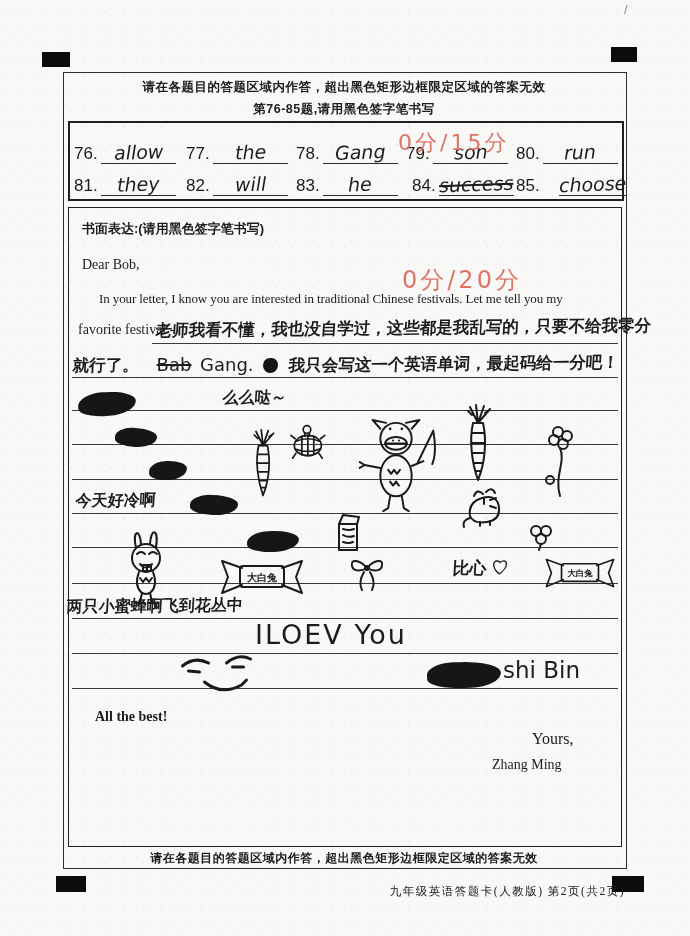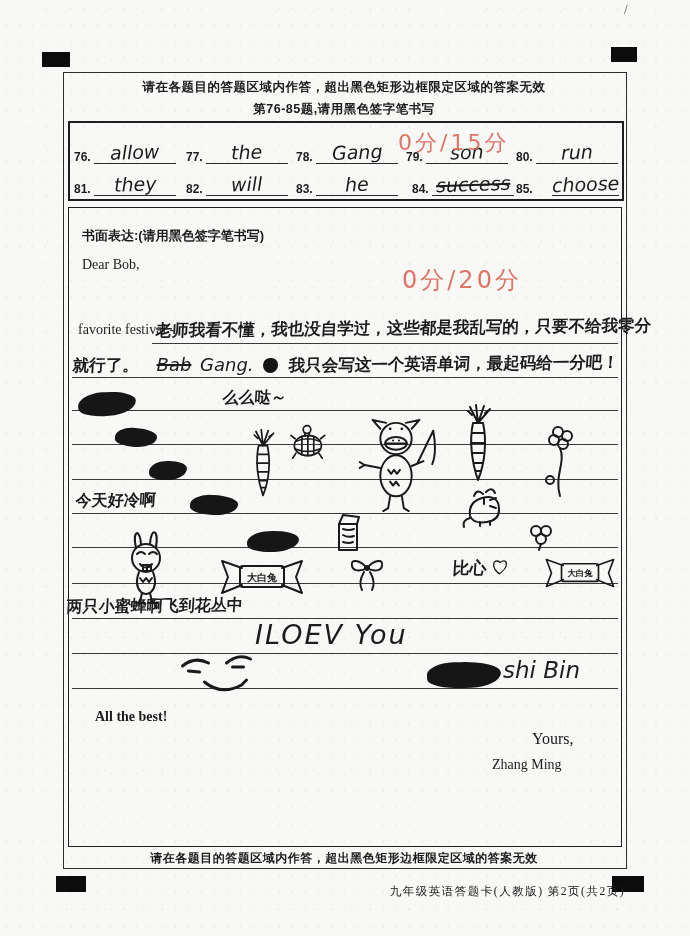--- a/index.html
+++ b/index.html
@@ -6,32 +6,32 @@
   .page{position:relative;width:690px;height:936px;background:#f8f8f6;overflow:hidden;
         font-family:"Liberation Sans",sans-serif;color:#1c1c1c;
         background-image:radial-gradient(rgba(0,0,0,.035) 1px,transparent 1px),
                          radial-gradient(rgba(0,0,0,.025) 1px,transparent 1px);
         background-size:13px 17px,19px 23px;}
   .abs{position:absolute;}
   .mark{position:absolute;background:#0c0c0c;}
   .outer-box{position:absolute;left:63px;top:72px;width:562px;height:795px;border:1.5px solid #2e2e2e;}
   .blank-box{position:absolute;left:68px;top:121px;width:552px;height:76px;border:2px solid #1f1f1f;background:transparent;}
   .wbox{position:absolute;left:68px;top:207px;width:552px;height:638px;border:1.8px solid #1f1f1f;}
-  .cn{font-family:"Liberation Sans",sans-serif;font-weight:700;margin-top:7px;}
+  .cn{font-family:"Liberation Sans",sans-serif;font-weight:700;}
   .cn-header{position:absolute;left:63px;width:562px;text-align:center;font-size:12.5px;font-weight:700;letter-spacing:.5px;}
   .serif{font-family:"Liberation Serif",serif;text-align:right;}
   .nowrap{white-space:nowrap;}
   .score{position:absolute;color:#dc6a5a;font-family:"DejaVu Sans",sans-serif;letter-spacing:3px;z-index:6;opacity:.92;}
   .rule{position:absolute;height:0;border-top:1.3px solid #3a3a3a;z-index:1;}
   .bcell{position:absolute;display:flex;align-items:flex-end;height:32px;width:102px;}
-  .bnum{font-size:12px;font-weight:700;padding-right:3px;line-height:1.2;}
+  .bnum{font-size:17px;font-weight:400;padding-right:3px;line-height:1.2;}
   .bline{flex:1;border-bottom:1.6px solid #2b2b2b;text-align:center;}
   .bans{font-family:"DejaVu Sans",sans-serif;font-style:italic;font-size:19px;line-height:1;display:inline-block;transform:rotate(-2deg);margin-bottom:-3px;}
   .struck{text-decoration:line-through;text-decoration-thickness:2px;}
-  .hand-en{font-family:"DejaVu Sans",sans-serif;font-style:italic;}
+  .hand-en{font-family:"DejaVu Sans",sans-serif;}
   .hand-zh{font-family:"Liberation Sans",sans-serif;font-weight:600;transform:skewX(-4deg) rotate(-.6deg);transform-origin:left bottom;}
   .blob{position:absolute;background:#161616;border-radius:45% 55% 50% 50%/55% 45% 60% 40%;z-index:3;}
   .inkdot{display:inline-block;width:15px;height:15px;background:#151515;border-radius:50% 45% 55% 50%;vertical-align:-2px;margin:0 5px;}
   .doodle{position:absolute;z-index:2;}
   .doodle svg{display:block;}
   .doodle path,.doodle circle,.doodle ellipse,.doodle rect{fill:none;stroke:#1a1a1a;stroke-width:2;stroke-linecap:round;stroke-linejoin:round;}
   .doodle .fill{fill:#1a1a1a;stroke:none;}
   .doodle text{fill:#1a1a1a;stroke:none;font-family:"Liberation Sans",sans-serif;font-weight:700;}
   .artifact{position:absolute;color:#8a8a8a;font-size:13px;}
   .z3{z-index:3;}
@@ -93,20 +93,21 @@
         <span class="bnum">85.</span>
         <span class="bline"><i class="bans">choose</i></span>
       </div>
   </div>
   <div class="score nowrap" style="left:398px;top:128px;font-size:22px;">0分/15分</div>
 
   <div class="wbox"></div>
   <div class="abs cn nowrap" style="left:82px;top:220px;font-size:13px;">书面表达:(请用黑色签字笔书写)</div>
   <div class="abs serif nowrap" style="left:82px;top:257px;font-size:14px;">Dear Bob,</div>
   <div class="score nowrap" style="left:402px;top:264px;font-size:24px;">0分/20分</div>
+  <div class="abs serif nowrap" style="left:99px;top:291px;font-size:13px;letter-spacing:-0.1px;">In your letter, I know you are interested in traditional Chinese festivals. Let me tell you my</div>
   <div class="abs serif nowrap" style="left:78px;top:322px;font-size:14px;">favorite festival -</div>
 
   <div class="rule" style="left:152px;top:343px;width:466px;"></div>
   <div class="rule" style="left:72px;top:377px;width:546px;"></div>
   <div class="rule" style="left:72px;top:410px;width:546px;"></div>
   <div class="rule" style="left:72px;top:444px;width:546px;"></div>
   <div class="rule" style="left:72px;top:479px;width:546px;"></div>
   <div class="rule" style="left:72px;top:513px;width:546px;"></div>
   <div class="rule" style="left:72px;top:547px;width:546px;"></div>
   <div class="rule" style="left:72px;top:583px;width:546px;"></div>

